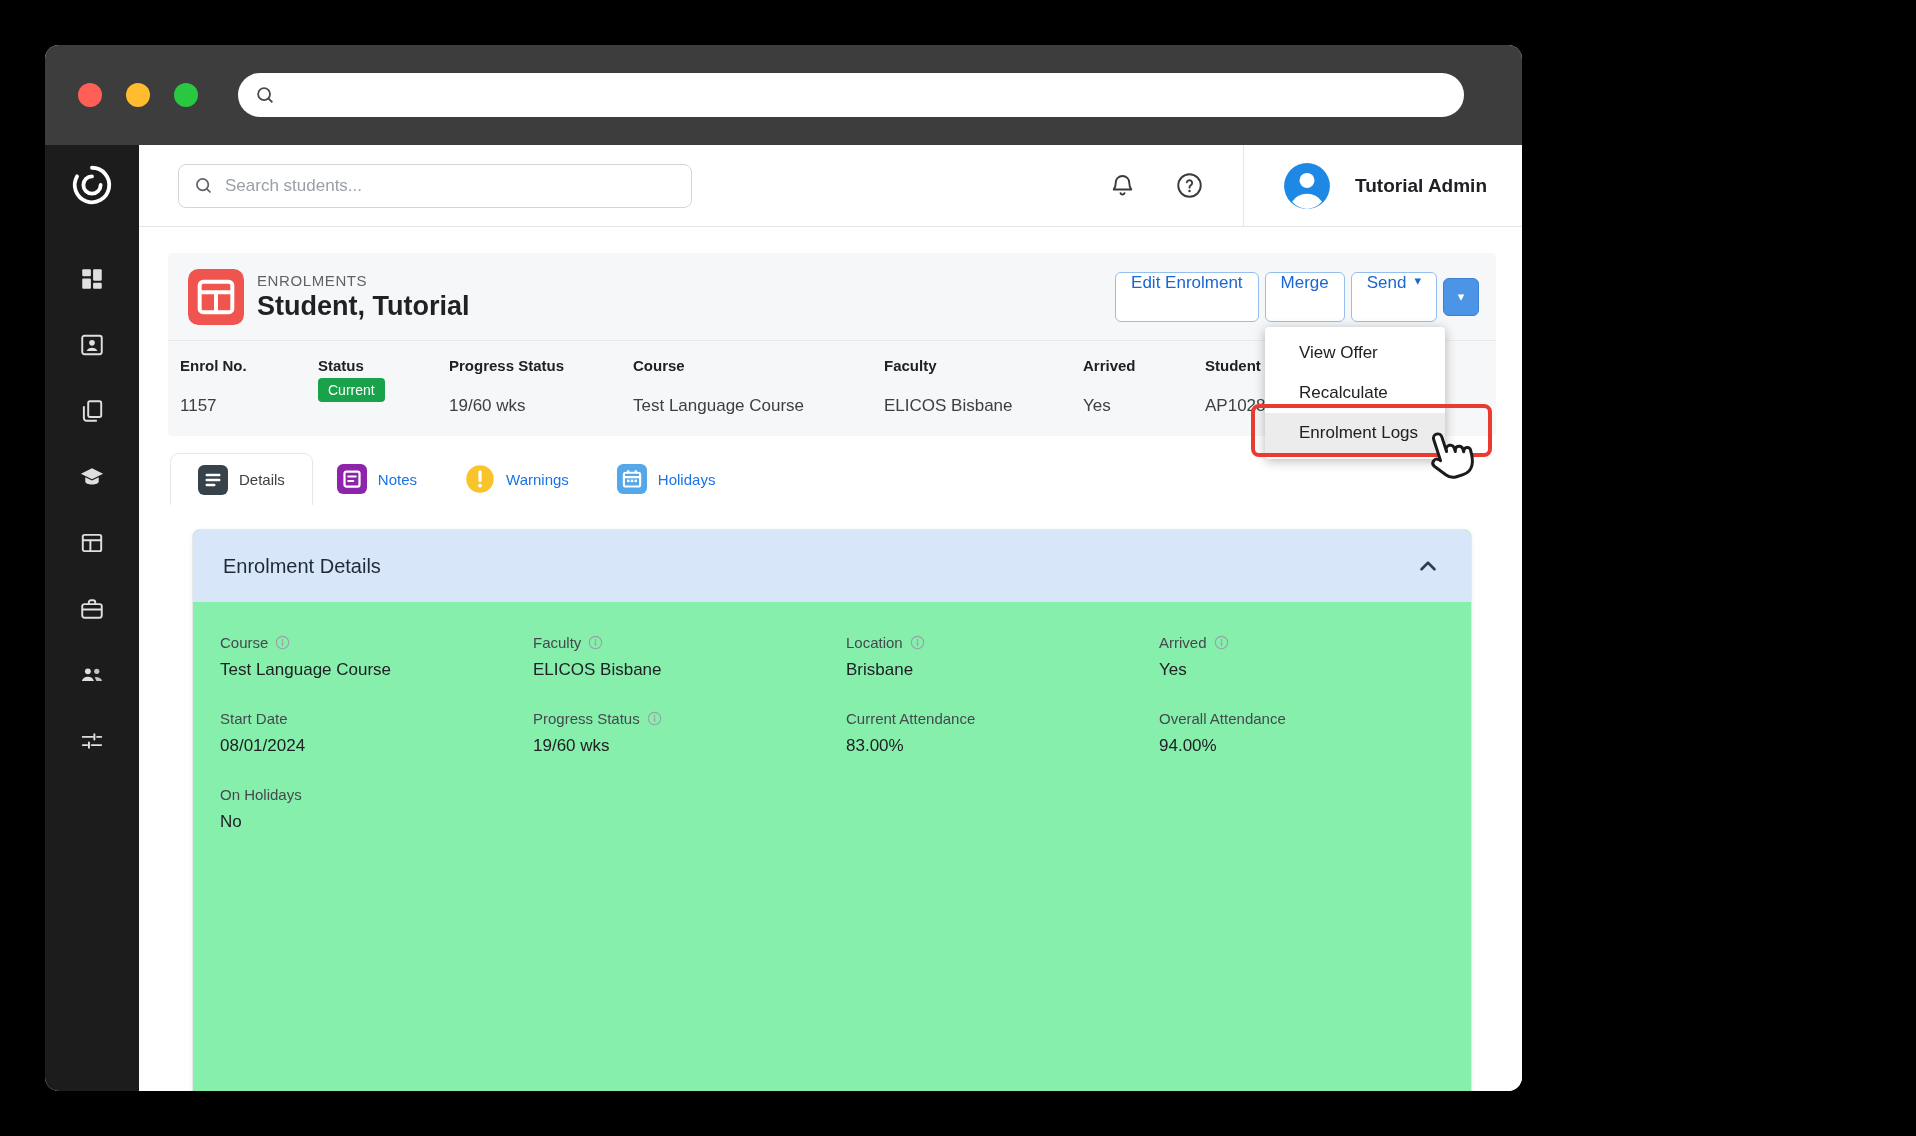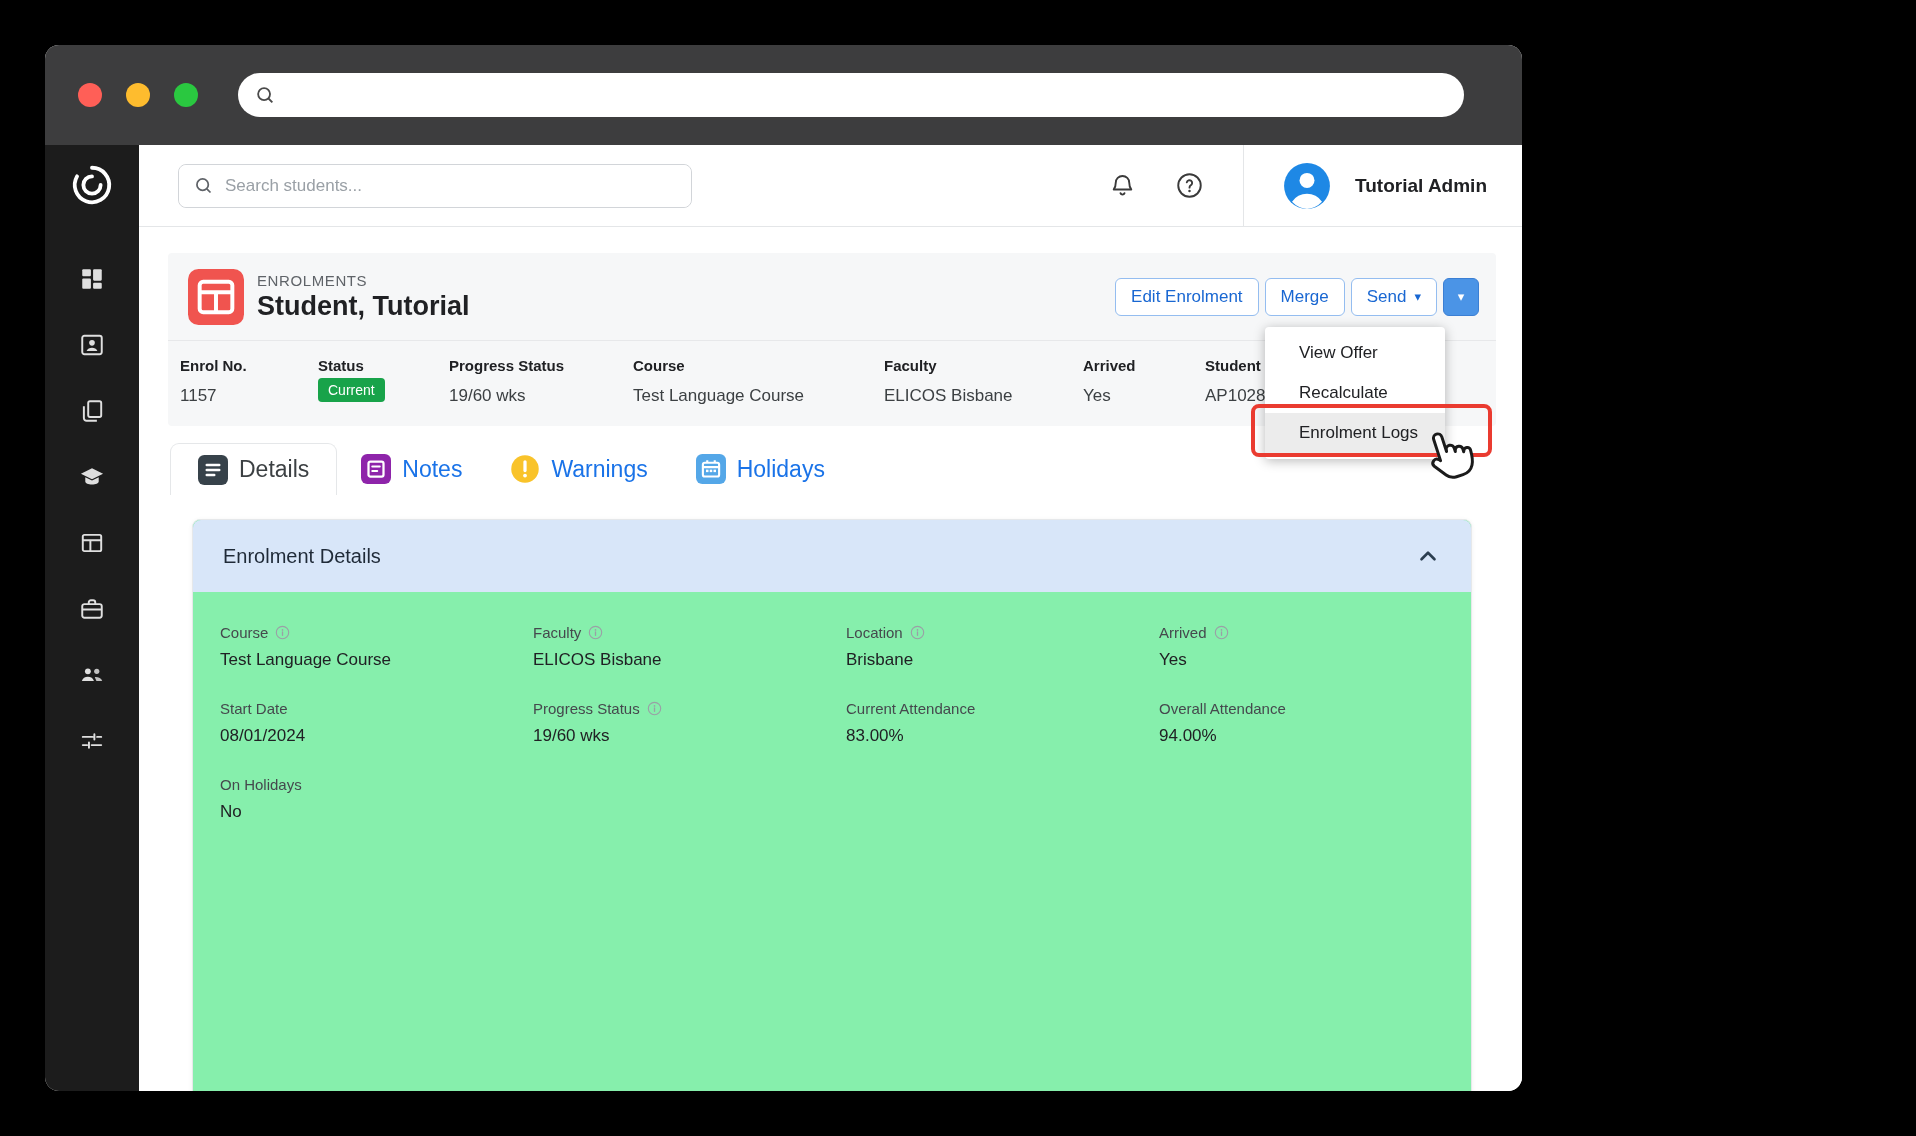--- a/index.html
+++ b/index.html
@@ -52,42 +52,42 @@
   .page { padding:26px 26px 0 29px; }
 
   .band { background:#f6f7f8; border-radius:4px; }
   .band-top { height:87px; display:flex; align-items:center; padding:0 17px 0 20px; }
   .enr-icon svg { width:56px; height:56px; display:block; }
   .titles { margin-left:13px; }
   .kicker { font-size:15px; color:#5f6368; letter-spacing:.6px; }
   .page-title { font-size:27px; font-weight:700; color:#202124; margin-top:2px; }
   .actions { margin-left:auto; display:flex; gap:6px; align-items:center; }
   .btn {
-    height:38px; background:#fff; border:1px solid #94bdf0; border-radius:6px;
+    height:50px; background:#fff; border:1px solid #94bdf0; border-radius:6px;
     color:#1967d2; font-size:17px; padding:0 15px; cursor:pointer; font-family:inherit;
-    display:flex; align-items:center; gap:8px;
+    display:flex; align-items:flex-start; gap:8px;
   }
   .btn .caret { font-size:13px; }
   .btn-caret {
     height:38px; width:36px; background:#4b94e6; border:1px solid #3b7fd4; border-radius:6px;
     color:#fff; font-size:13px; cursor:pointer; display:flex; align-items:center; justify-content:center;
   }
 
   .band-info { border-top:1px solid #e7e8ea; display:flex; padding:16px 0 20px 12px; }
   .sum-col .sum-label { font-size:15px; font-weight:700; color:#202124; }
-  .sum-col .sum-value { font-size:17px; color:#3c4043; margin-top:12px; }
+  .sum-col .sum-value { font-size:17px; color:#3c4043; margin-top:22px; }
   .c1{width:138px}.c2{width:131px}.c3{width:184px}.c4{width:251px}.c5{width:199px}.c6{width:122px}.c7{flex:1}
   .badge { display:inline-block; background:#18a34a; color:#fff; font-size:14px; padding:4px 10px; border-radius:4px; margin-top:4px; }
   .stu-link { color:#1a73e8; cursor:pointer; }
 
   
   .tabs { display:flex; margin-top:17px; padding-left:2px; }
   .tab { height:52px; display:flex; align-items:center; gap:11px; padding:0 24px; cursor:pointer; }
   .tab svg { width:30px; height:30px; display:block; }
-  .tab .tab-label { font-size:23px; color:#1a73e8; }
+  .tab .tab-label { font-size:15px; color:#1a73e8; }
   .tab.active { background:#fff; border:1px solid #e5e7e9; border-bottom:none; border-radius:9px 9px 0 0; padding:0 27px; }
   .tab.active .tab-label { color:#3c4043; }
 
   
   .card { margin:24px 0 0 24px; width:1280px; height:600px; border:1px solid #e6e8ea; border-radius:8px; box-shadow:0 1px 4px rgba(60,64,67,.08); background:#86efac; }
   .card-head { height:72px; background:#d8e6f9; border-radius:8px 8px 0 0; display:flex; align-items:center; justify-content:space-between; padding:0 30px; }
   .card-title { font-size:20px; font-weight:500; color:#1f2a38; }
   .chev { width:26px; height:26px; cursor:pointer; }
   .chev svg { width:26px; height:26px; display:block; }
   .card-grid { padding:32px 0 30px 27px; display:grid; grid-template-columns:313px 313px 313px auto; row-gap:30px; }

